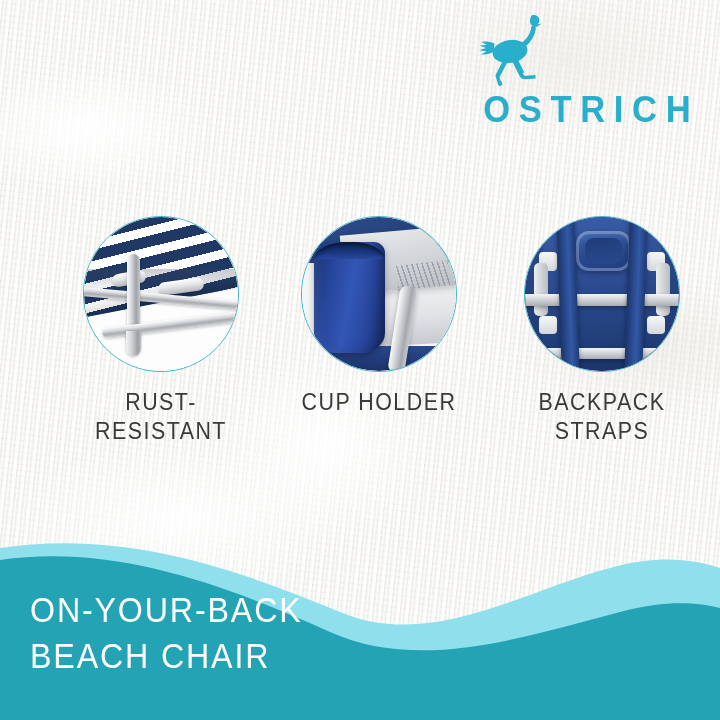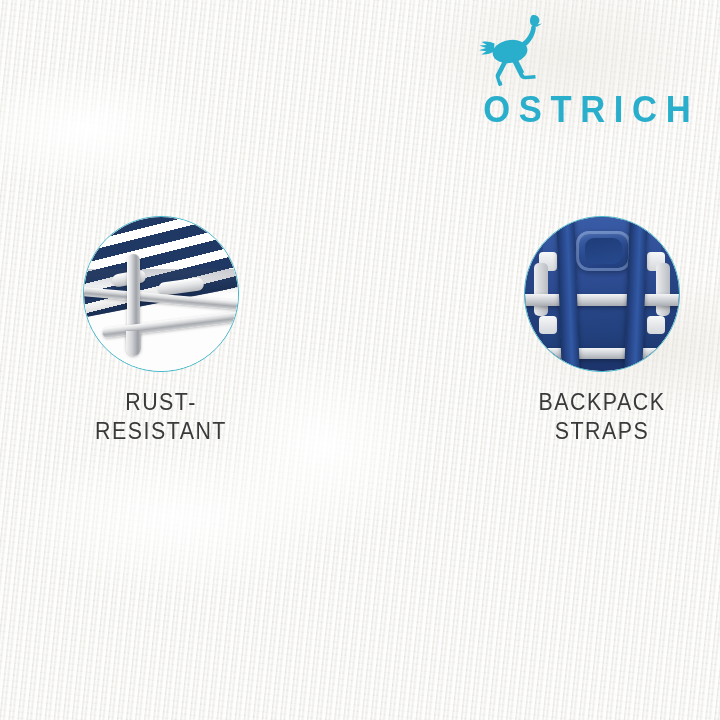--- a/index.html
+++ b/index.html
@@ -395,20 +395,41 @@
             <div class="tube t-foot"></div>
           </div>
         </div>
       </div>
       <div class="caption">
         <span>RUST-</span>
         <span class="l2">RESISTANT</span>
       </div>
     </div>
 
+    <div class="feature f1">
+      <div class="circle">
+        <div class="circle-inner">
+          <div class="ph-cup">
+            <div class="bg-fabric"></div>
+            <div class="seat-panel"></div>
+            <div class="armrest"></div>
+            <div class="ribs"></div>
+            <div class="bottom-fabric"></div>
+            <div class="pocket">
+                <div class="pocket-rim"></div>
+              </div>
+            <div class="leg"></div>
+          </div>
+        </div>
+      </div>
+      <div class="caption">
+        <span>CUP HOLDER</span>
+        <span class="l2"></span>
+      </div>
+    </div>
 
     <div class="feature f2">
       <div class="circle">
         <div class="circle-inner">
           <div class="ph-bp">
             <div class="side-fabric-l"></div>
             <div class="side-fabric-r"></div>
             <div class="backpanel"></div>
             <div class="whitepad p1"></div>
             <div class="whitepad p2"></div>
@@ -425,14 +446,25 @@
         </div>
       </div>
       <div class="caption">
         <span>BACKPACK</span>
         <span class="l2">STRAPS</span>
       </div>
     </div>
 
   </div>
 
+  <div class="wave-wrap">
+    <svg class="wave-svg" viewBox="0 0 720 200" preserveAspectRatio="none">
+      <path fill="#8fe0ec" d="M0,28 C120,10 230,46 340,92 C430,130 520,72 610,48 C660,34 695,40 720,48 L720,200 L0,200 Z"></path>
+      <path fill="#24a3b5" d="M0,40 C110,24 220,62 330,112 C420,152 520,118 620,92 C665,80 696,82 720,88 L720,200 L0,200 Z"></path>
+    </svg>
+
+    <div class="banner-title">
+      <span class="tl">ON-YOUR-BACK</span>
+      <span class="tl">BEACH CHAIR</span>
+    </div>
+  </div>
 
 </div>
 
 </body></html>

